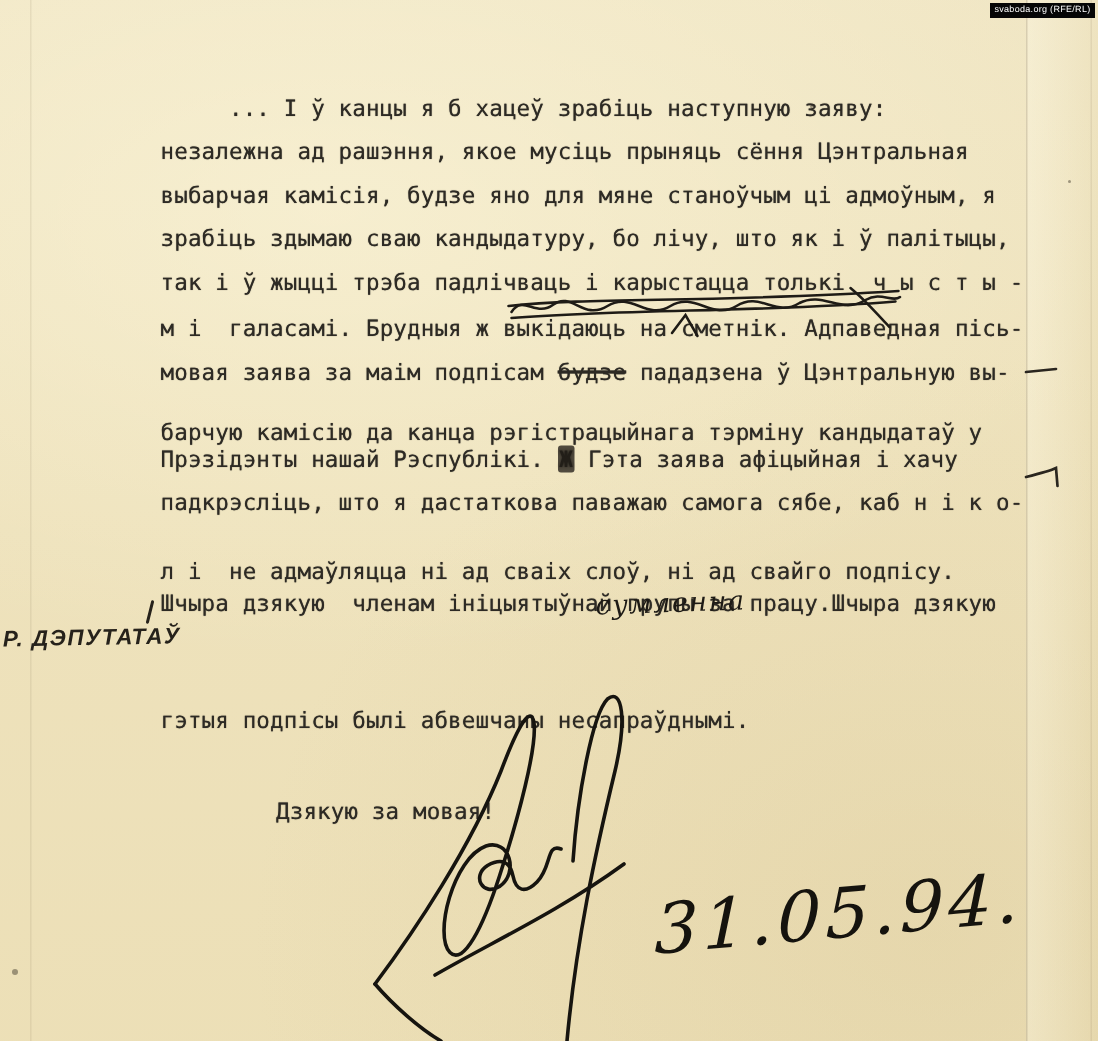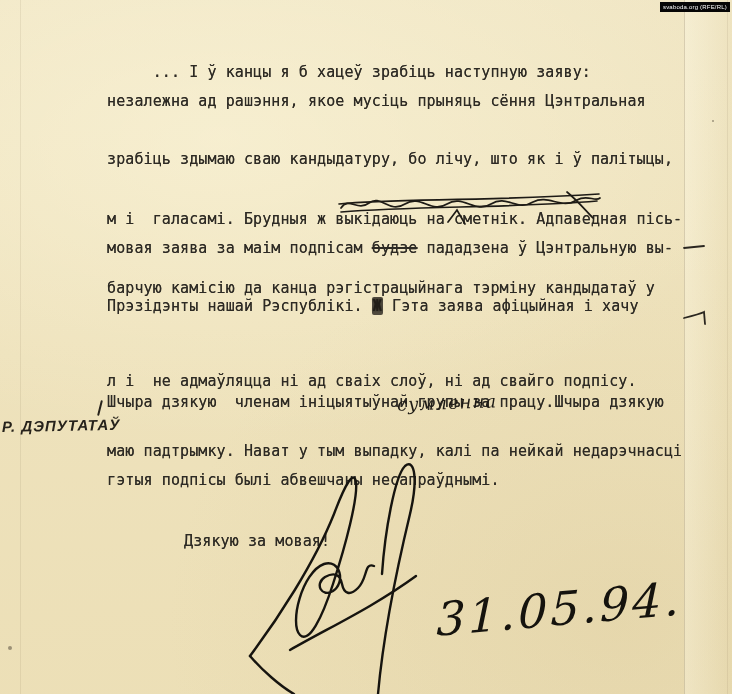--- a/index.html
+++ b/index.html
@@ -82,34 +82,36 @@
   <div class="fold" style="left:684px"></div>
   <div class="fold light" style="left:727px"></div>
   <div class="speck" style="left:8px;top:646px;width:4px;height:4px"></div>
   <div class="speck" style="left:712px;top:120px;width:2px;height:2px"></div>
   <div class="speck" style="left:540px;top:70px;width:2px;height:2px"></div>
 
   <div class="watermark">svaboda.org (RFE/RL)</div>
 
   <div class="tline" style="top:62px">     ... І ў канцы я б хацеў зрабіць наступную заяву:</div>
   <div class="tline" style="top:91px">незалежна ад рашэння, якое мусіць прыняць сёння Цэнтральная</div>
+  <div class="tline" style="top:120px">выбарчая камісія, будзе яно для мяне станоўчым ці адмоўным, я</div>
   <div class="tline" style="top:149px">зрабіць здымаю сваю кандыдатуру, бо лічу, што як і ў палітыцы,</div>
+  <div class="tline" style="top:178px">так і ў жыцці трэба падлічваць і карыстацца толькі  ч ы с т ы -</div>
   <div class="tline" style="top:209px">м і  галасамі. Брудныя ж выкідаюць на сметнік. Адпаведная пісь-</div>
 
   <div class="tline" style="top:238px"><span>мовая заява за маім подпісам </span><span class="strike">будзе</span><span> пададзена ў Цэнтральную вы-</span></div>
 
   <div class="tline" style="top:278px">барчую камісію да канца рэгістрацыйнага тэрміну кандыдатаў у</div>
 
   <div class="tline" style="top:296px"><span>Прэзідэнты нашай Рэспублікі. </span><span class="blot">Ж</span><span> Гэта заява афіцыйная і хачу</span></div>
 
+  <div class="tline" style="top:325px">падкрэсліць, што я дастаткова паважаю самога сябе, каб н і к о-</div>
   <div class="tline" style="top:371px">л і  не адмаўляцца ні ад сваіх слоў, ні ад свайго подпісу.</div>
   <div class="tline" style="top:392px">Шчыра дзякую  членам ініцыятыўнай групы за працу.Шчыра дзякую</div>
 
 
-  <div class="tline" style="top:441px">маю падтрымку. Нават у тым выпадку, калі па нейкай недарэчнасці</div>
   <div class="tline" style="top:470px">гэтыя подпісы былі абвешчаны несапраўднымі.</div>
 
   <div class="tline" style="top:531px;left:184px">Дзякую за мовая!</div>
 
   <svg class="svg-abs" style="left:335px;top:188px" width="270" height="44" viewBox="0 0 270 44">
     <g fill="none" stroke="#1e1b16" stroke-width="1.7" stroke-linecap="round">
       <path d="M6,20 C14,8 22,24 34,15 C46,6 54,26 70,16 C86,6 96,26 112,16 C128,6 140,26 156,16 C172,6 182,24 198,14 C214,6 226,22 242,12 C252,6 260,14 265,10"></path>
       <path d="M4,16 C60,10 140,14 264,6"></path>
       <path d="M6,24 C80,18 180,20 262,13"></path>
       <path d="M232,4 C244,14 250,22 258,30"></path>

